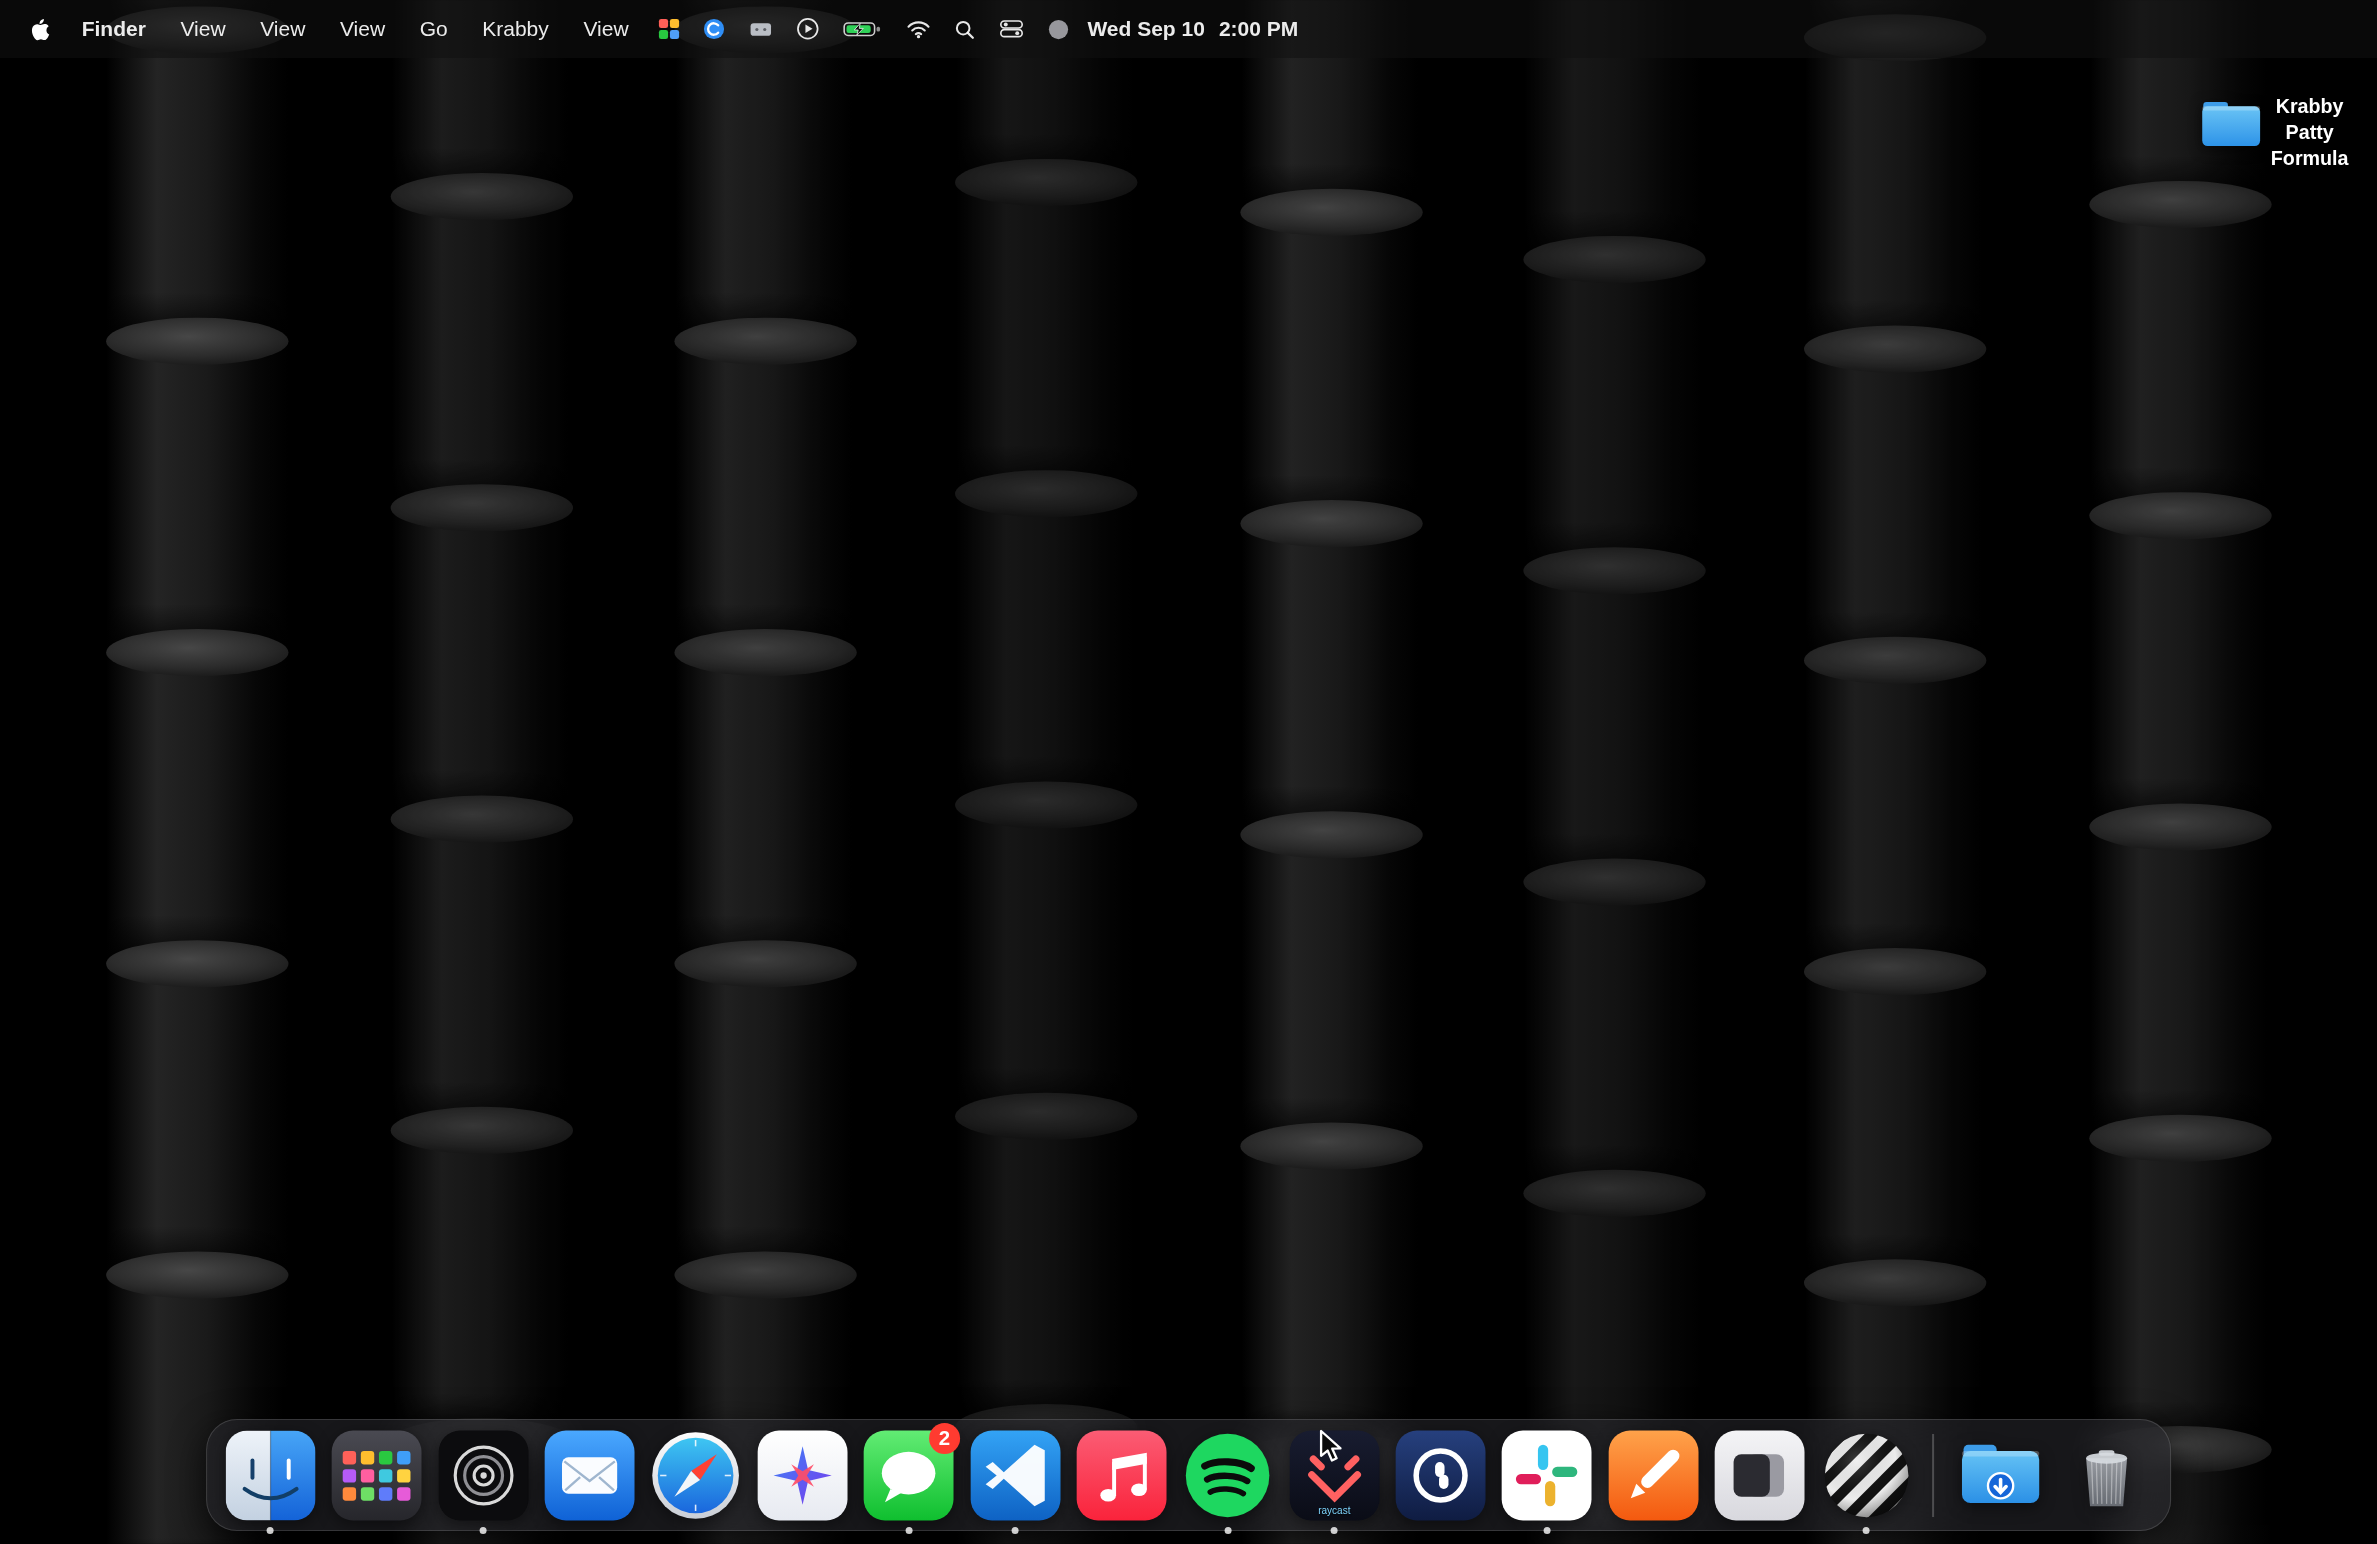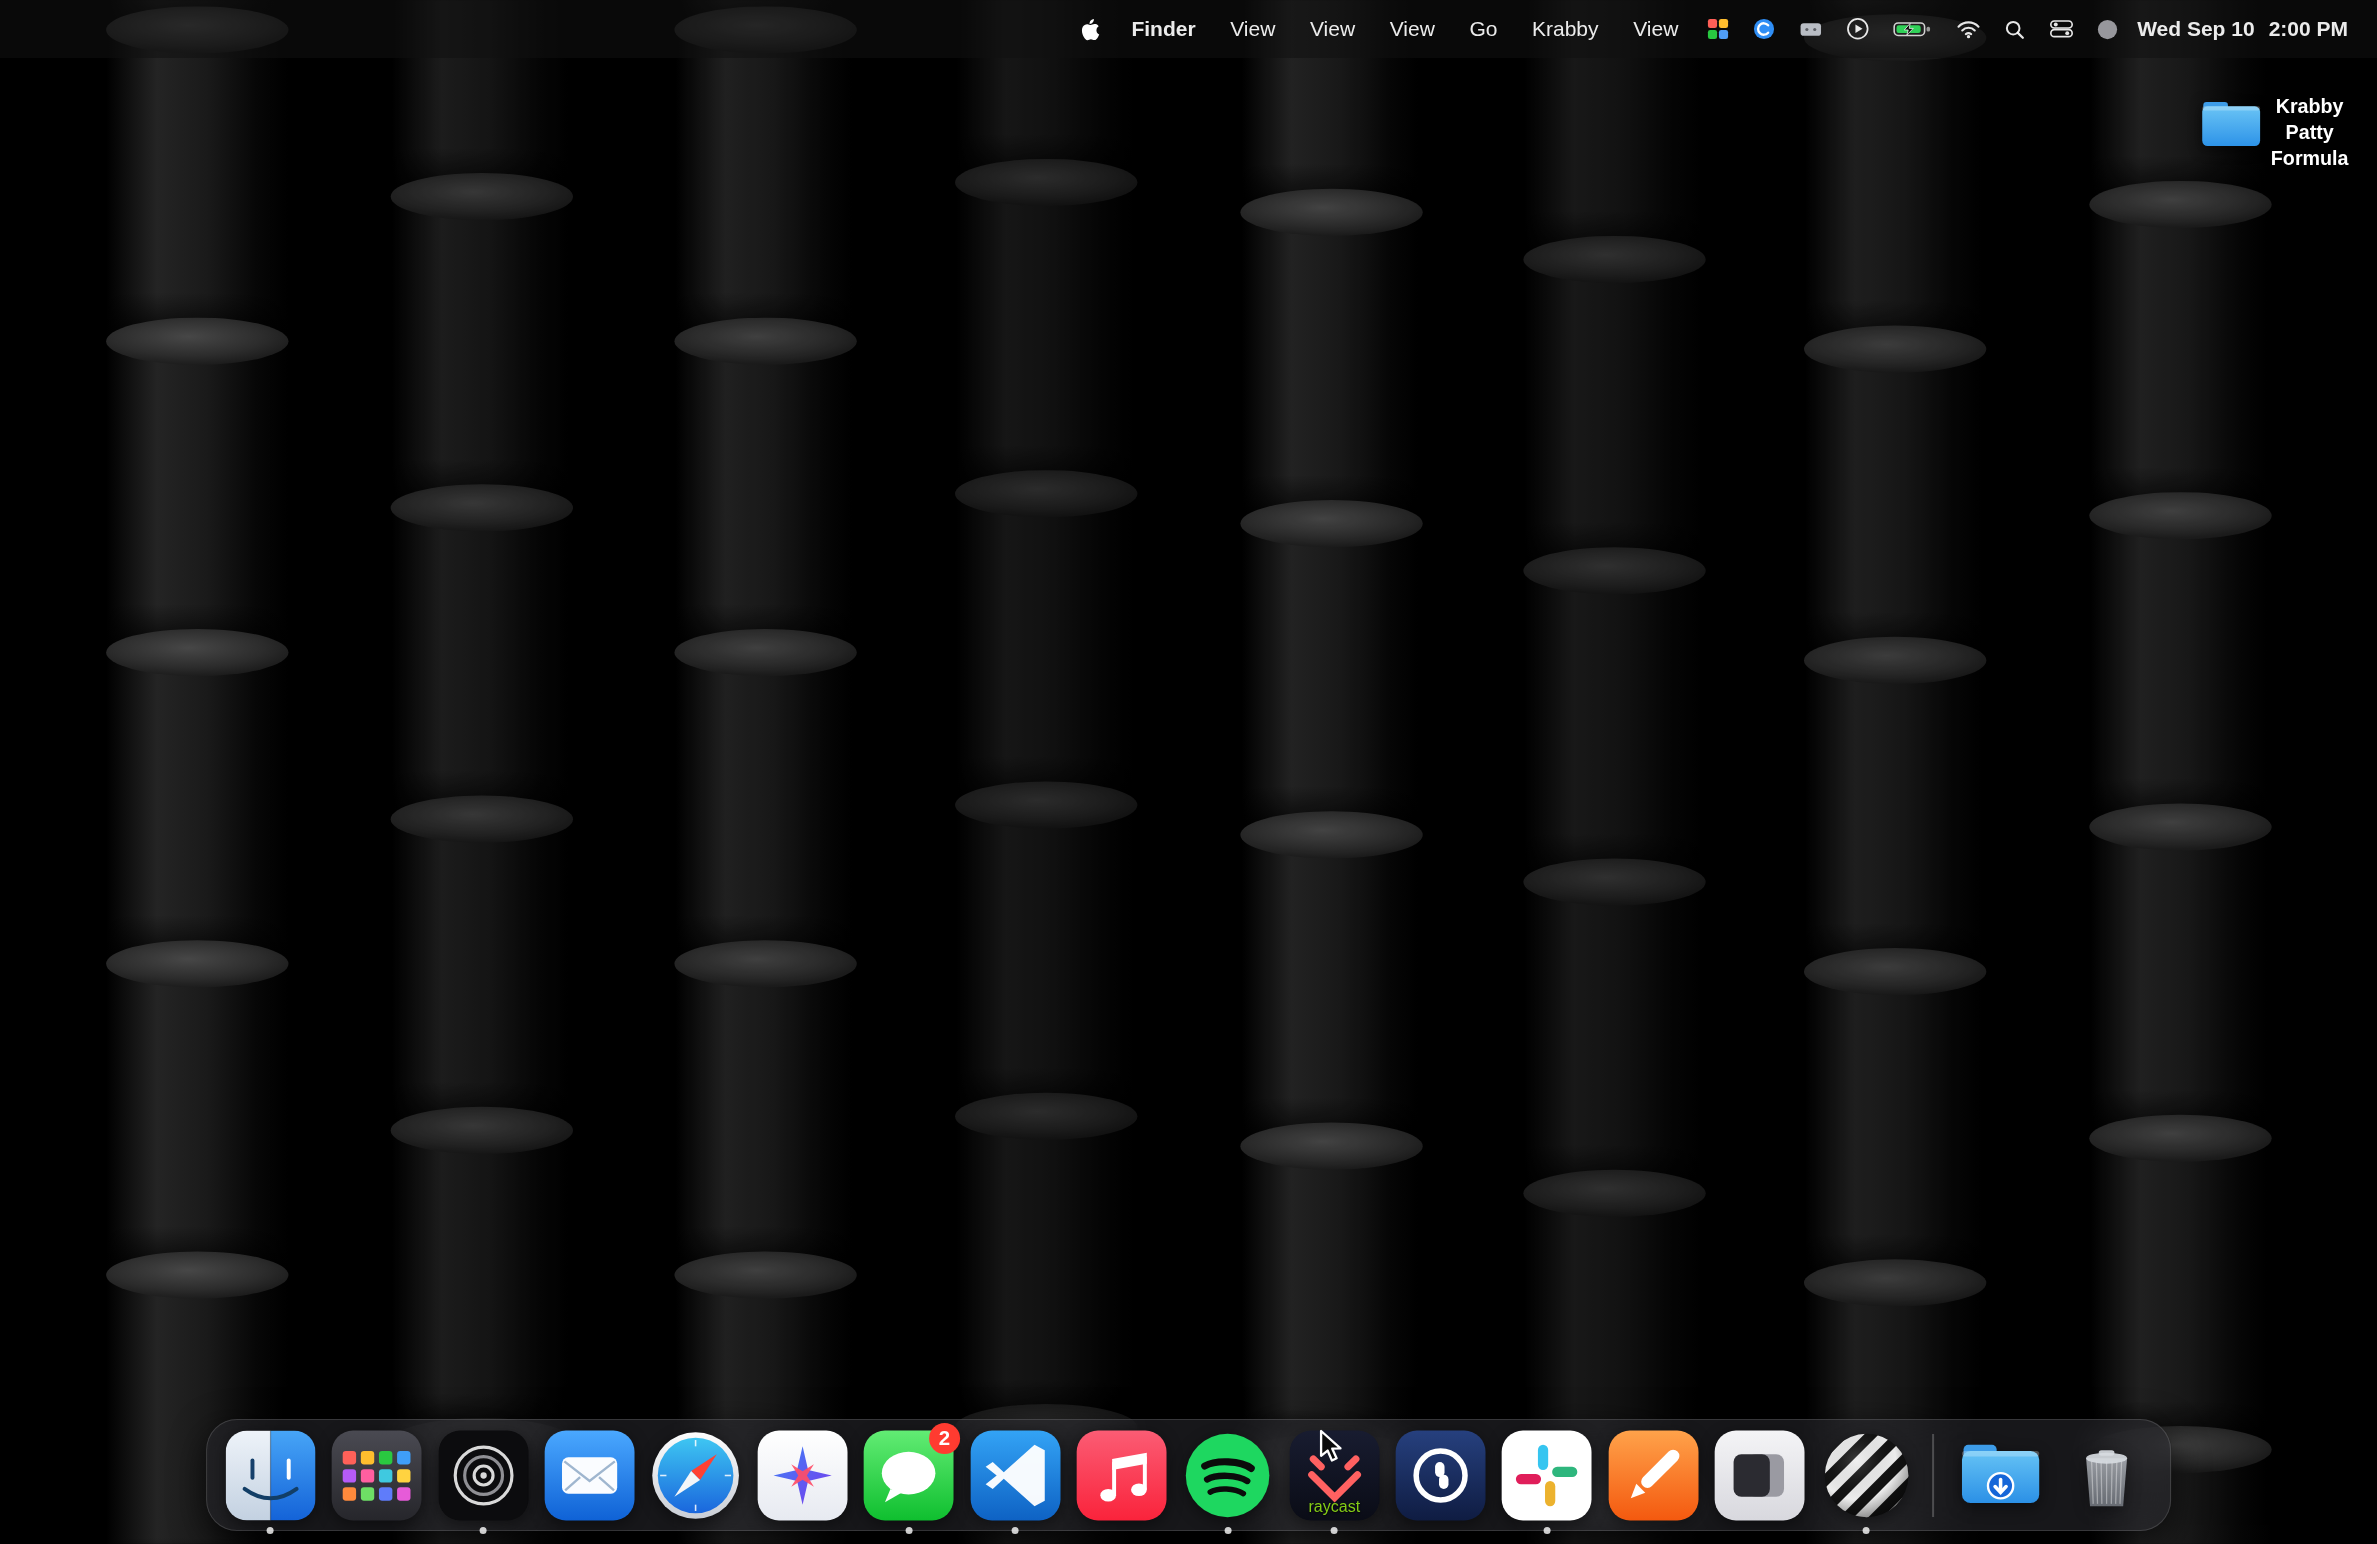--- a/index.html
+++ b/index.html
@@ -5,21 +5,21 @@
   * { margin:0; padding:0; box-sizing:border-box; }
   html,body { width:2377px; height:1544px; background:#000; overflow:hidden; }
   body { position:relative; font-family:"Liberation Sans", sans-serif; }
 
   
   #wallpaper { position:absolute; inset:0; width:2377px; height:1544px; display:block; }
 
   
   .menubar {
     position:absolute; top:0; left:0; right:0; height:58px; z-index:10;
-    display:flex; align-items:center; justify-content:flex-end;
+    display:flex; align-items:center; justify-content:flex-start;
     padding:0 22px; background:rgba(16,16,16,0.55);
     color:rgba(255,255,255,0.92); font-size:21px;
   }
   .menus { display:flex; align-items:center; }
   .menu { padding:0 17.3px; white-space:nowrap; }
   .menu.apple { padding:0 14px 0 9.4px; display:flex; align-items:center; }
   .menu.bold { font-weight:700; }
   .status { display:flex; align-items:center;font-weight:bold; }
   .status-item { padding:0 11.8px; display:flex; align-items:center; }
   .status-text { padding:0 7px; white-space:nowrap; }
@@ -50,21 +50,21 @@
     position:absolute; left:50%; bottom:-11.8px; transform:translateX(-50%);
     width:7px; height:7px; border-radius:50%; background:rgba(255,255,255,.8);
   }
   .badge {
     position:absolute; top:-6.3px; right:-4.7px; min-width:31px; height:31px; padding:0 7.9px;
     border-radius:15.7px; background:#ff3b30; color:#fff; font-size:20.4px; font-weight:600;
     display:flex; align-items:center; justify-content:center;
   }
   .raycast-label {
     position:absolute; bottom:6.3px; left:0; right:0; text-align:center;
-    color:#84cc16; font-size:16px; text-shadow:0 0.8px 1.6px rgba(0,0,0,.8);
+    color:#7dd3fc; font-size:10px; text-shadow:0 0.8px 1.6px rgba(0,0,0,.8);
   }
   .dock-sep { width:1.6px; height:83px; background:rgba(255,255,255,.22); margin:0 6.3px; flex:none; }
 
   .cursor { position:absolute; left:1318px; top:1429px; z-index:30; }
 </style>
 </head>
 <body>
 
 <svg id="wallpaper" xmlns="http://www.w3.org/2000/svg" viewBox="0 0 3024 1964" width="2377" height="1544">
   <defs>

